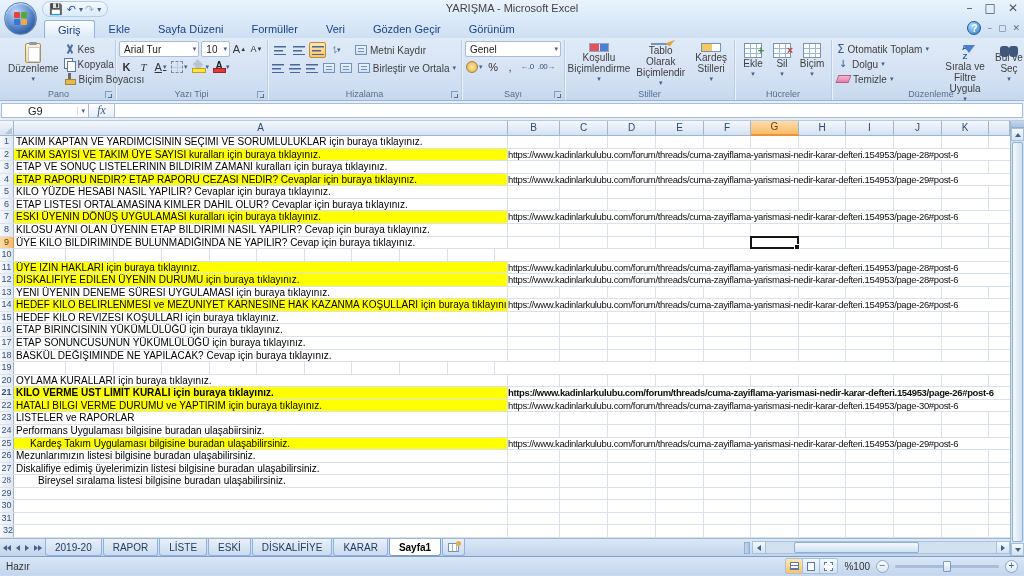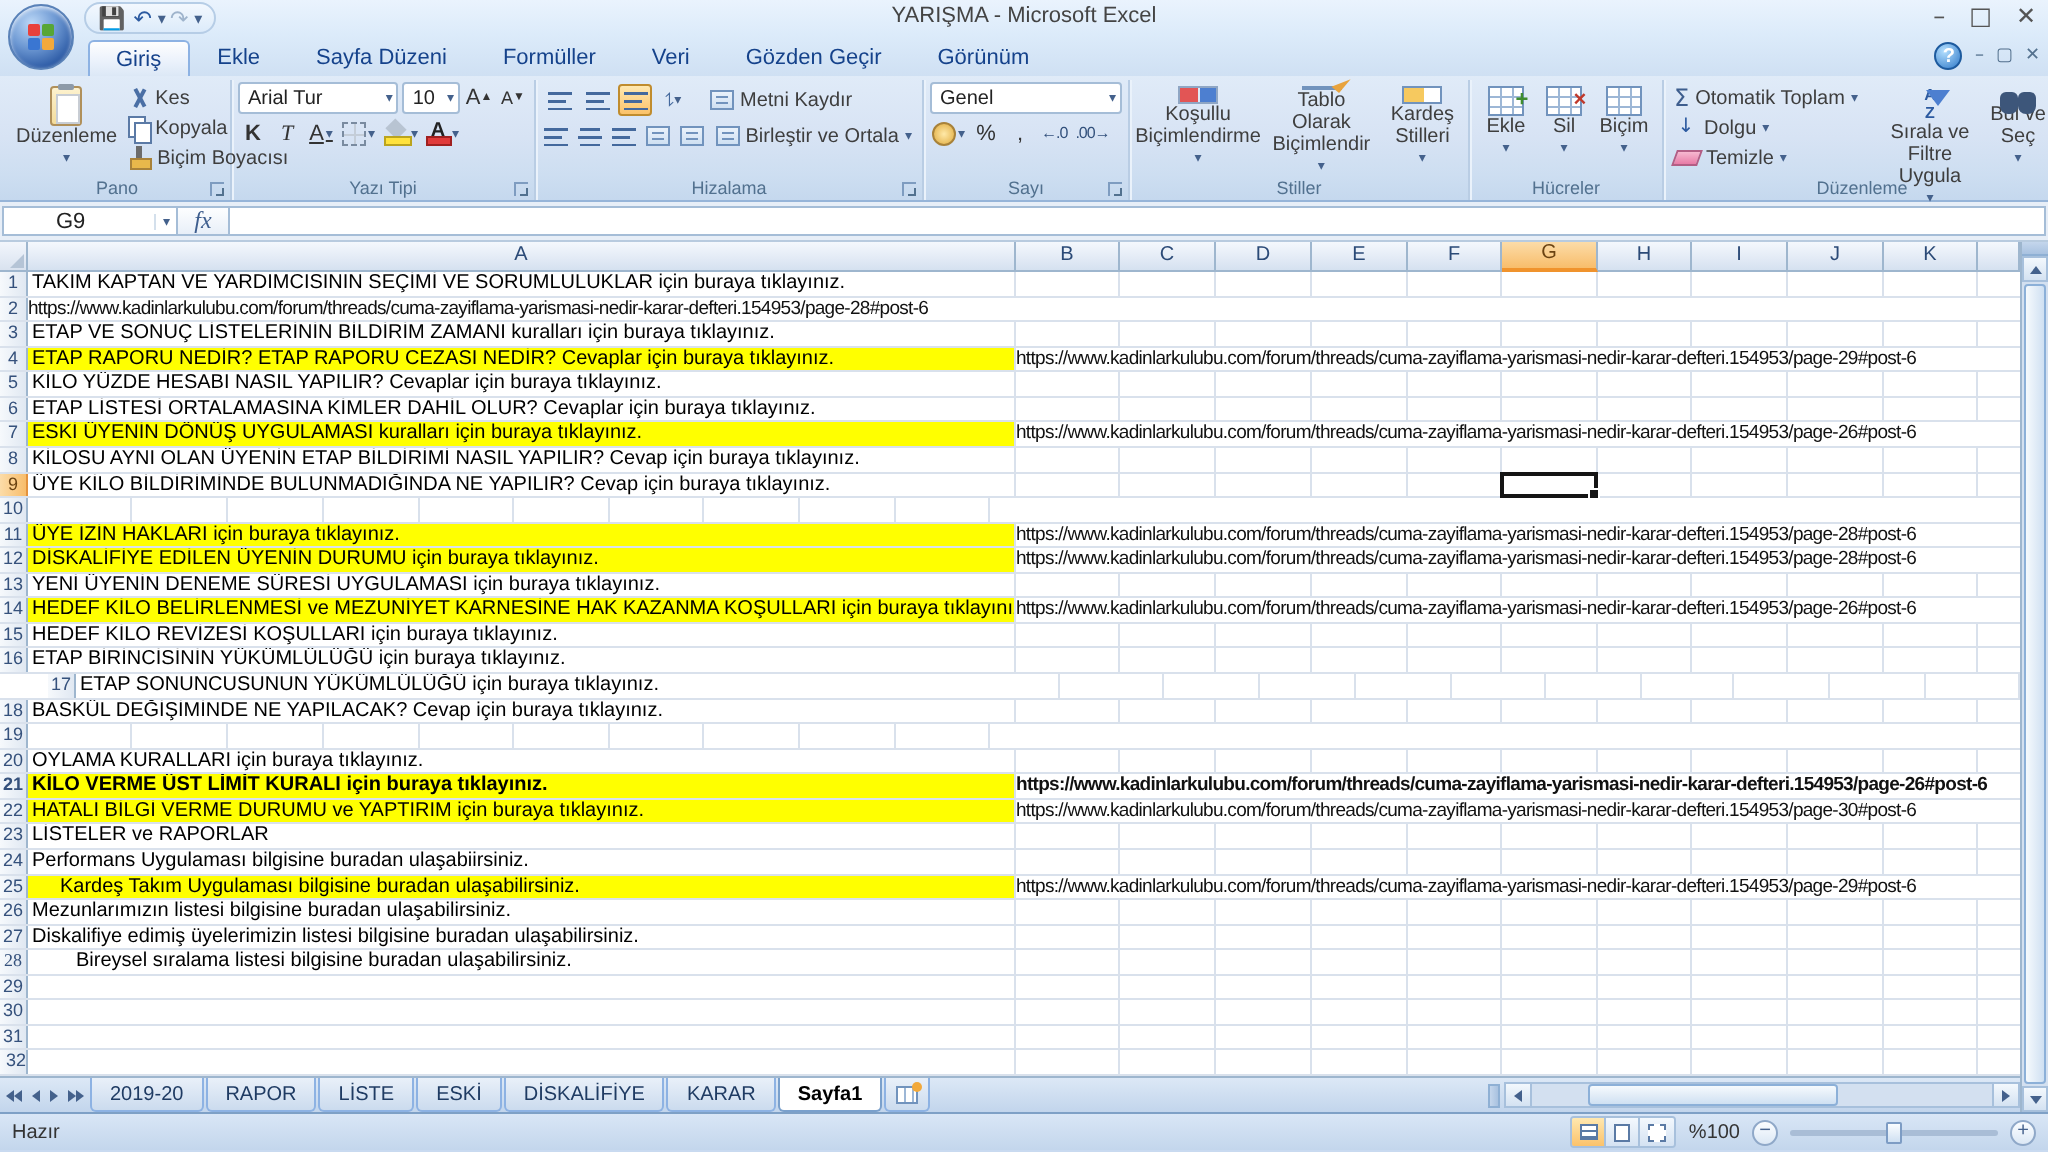--- a/index.html
+++ b/index.html
@@ -508,20 +508,21 @@
             <div class="cell" style="width: 47px;"></div>
             <div class="cell" style="width: 48px;"></div>
             <div class="cell" style="width: 47px;"></div>
             <div class="cell" style="width: 48px;"></div>
             <div class="cell" style="width: 48px;"></div>
             <div class="cell" style="width: 47px;"></div>
             <div class="cell partial"></div>
           </div>
           <div class="grow" style="height: 12.5625px;">
             <div class="rowhdr" style="line-height: 11.5625px;">2</div>
+            <div class="cellA yellow" style="line-height: 11.5625px;">TAKIM SAYISI VE TAKIM ÜYE SAYISI kuralları için buraya tıklayınız.</div>
             <div class="urlcell" style="line-height: 11.5625px;">https://www.kadinlarkulubu.com/forum/threads/cuma-zayiflama-yarismasi-nedir-karar-defteri.154953/page-28#post-6</div>
           </div>
           <div class="grow" style="height: 12.5625px;">
             <div class="rowhdr" style="line-height: 11.5625px;">3</div>
             <div class="cellA" style="line-height: 11.5625px;">ETAP VE SONUÇ LİSTELERİNİN BİLDİRİM ZAMANI kuralları için buraya tıklayınız.</div>
             <div class="cell" style="width: 52px;"></div>
             <div class="cell" style="width: 48px;"></div>
             <div class="cell" style="width: 48px;"></div>
             <div class="cell" style="width: 48px;"></div>
             <div class="cell" style="width: 47px;"></div>
@@ -670,21 +671,21 @@
             <div class="cell" style="width: 48px;"></div>
             <div class="cell" style="width: 47px;"></div>
             <div class="cell" style="width: 48px;"></div>
             <div class="cell" style="width: 47px;"></div>
             <div class="cell" style="width: 48px;"></div>
             <div class="cell" style="width: 48px;"></div>
             <div class="cell" style="width: 47px;"></div>
             <div class="cell partial"></div>
           </div>
           <div class="grow" style="height: 12.5625px;">
-            <div class="rowhdr" style="line-height: 11.5625px; margin-left: 24px;">17</div>
+            <div class="rowhdr" style="line-height: 11.5625px;">17</div>
             <div class="cellA" style="line-height: 11.5625px;">ETAP SONUNCUSUNUN YÜKÜMLÜLÜĞÜ için buraya tıklayınız.</div>
             <div class="cell" style="width: 52px;"></div>
             <div class="cell" style="width: 48px;"></div>
             <div class="cell" style="width: 48px;"></div>
             <div class="cell" style="width: 48px;"></div>
             <div class="cell" style="width: 47px;"></div>
             <div class="cell" style="width: 48px;"></div>
             <div class="cell" style="width: 47px;"></div>
             <div class="cell" style="width: 48px;"></div>
             <div class="cell" style="width: 48px;"></div>

